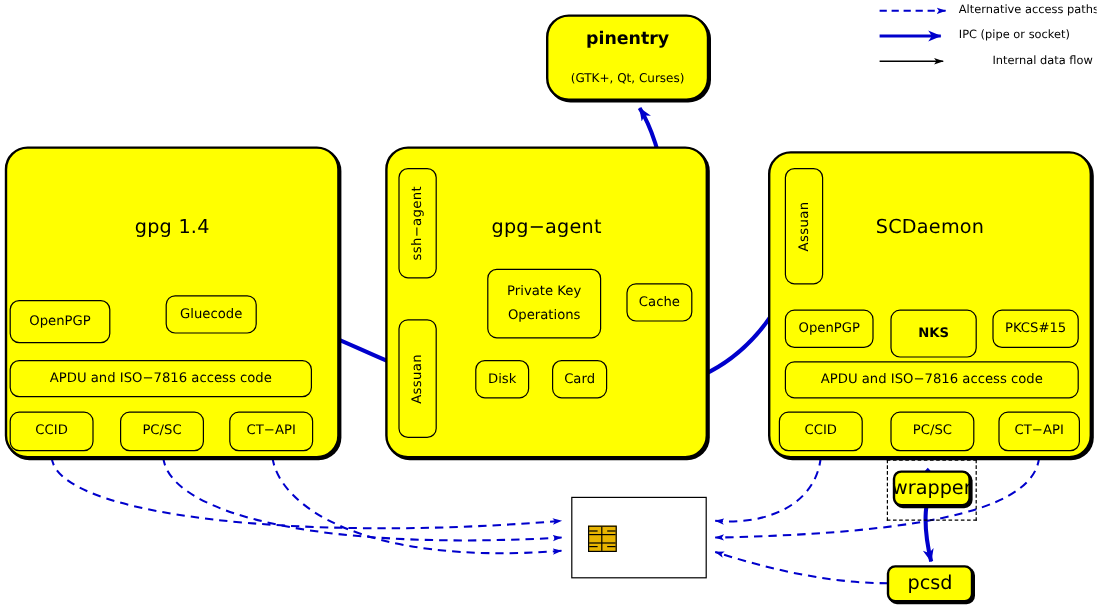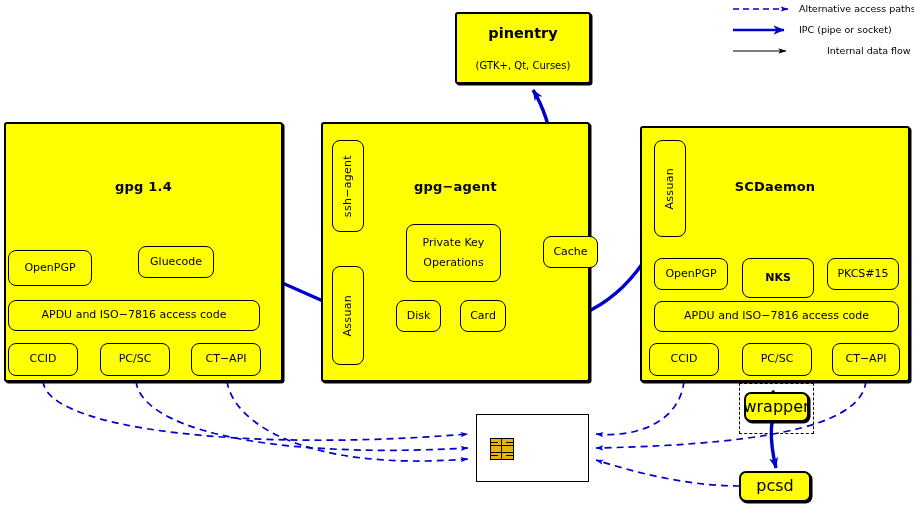--- a/index.html
+++ b/index.html
@@ -34,29 +34,29 @@
     display: flex;
     flex-direction: column;
     align-items: center;
     justify-content: center;
     text-align: center;
     color: #000000;
     line-height: 1.15;
   }
   .module {
     border-width: 2.2px;
-    border-radius: 3px;
+    border-radius: 19px;
     box-shadow: 1.5px 1.5px 0 #000;
   }
   .module > .module-title {
     position: absolute;
     left: 0;
     right: 0;
-    font-weight: bold;
-    font-size: 13px;
+    font-weight: normal;
+    font-size: 16px;
     letter-spacing: .2px;
   }
   .pill {
     border-radius: 8px;
     font-size: 11px;
   }
   .vpill {
     border-radius: 8px;
     font-size: 11px;
   }
@@ -188,21 +188,21 @@
   <div class="node vpill" style="left:332px; top:140px; width:32px; height:92px;">
     <span>ssh−agent</span>
   </div>
   <div class="node vpill" style="left:332px; top:266px; width:32px; height:99px;">
     <span>Assuan</span>
   </div>
   <div class="node pill" style="left:406px; top:224px; width:95px; height:58px;">
     <div>Private Key</div>
     <div style="margin-top:7px;">Operations</div>
   </div>
-  <div class="node pill" style="left:543px; top:236px; width:55px; height:32px;">Cache</div>
+  <div class="node pill" style="left:522px; top:236px; width:55px; height:32px;">Cache</div>
   <div class="node pill" style="left:396px; top:300px; width:45px; height:32px;">Disk</div>
   <div class="node pill" style="left:460px; top:300px; width:46px; height:32px;">Card</div>
 
   <div class="node module" style="left:640px; top:126px; width:270px; height:256px;">
     <div class="module-title" style="top:52px;">SCDaemon</div>
   </div>
   <div class="node vpill" style="left:654px; top:140px; width:32px; height:97px;">
     <span>Assuan</span>
   </div>
   <div class="node pill" style="left:654px; top:258px; width:74px; height:32px;">OpenPGP</div>

